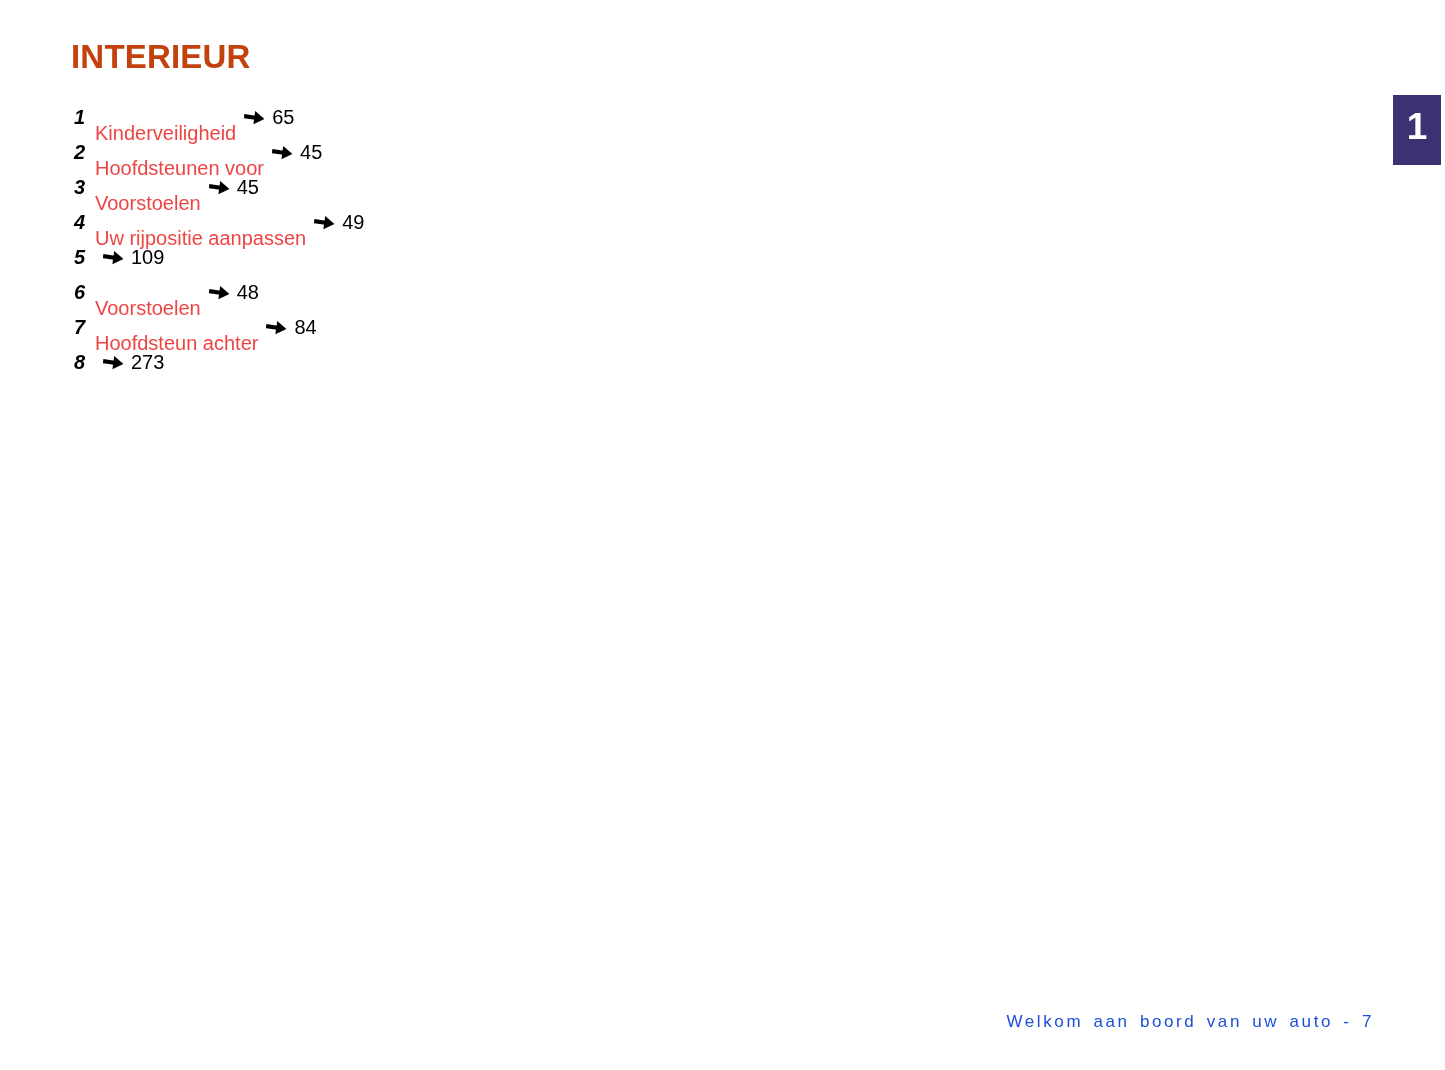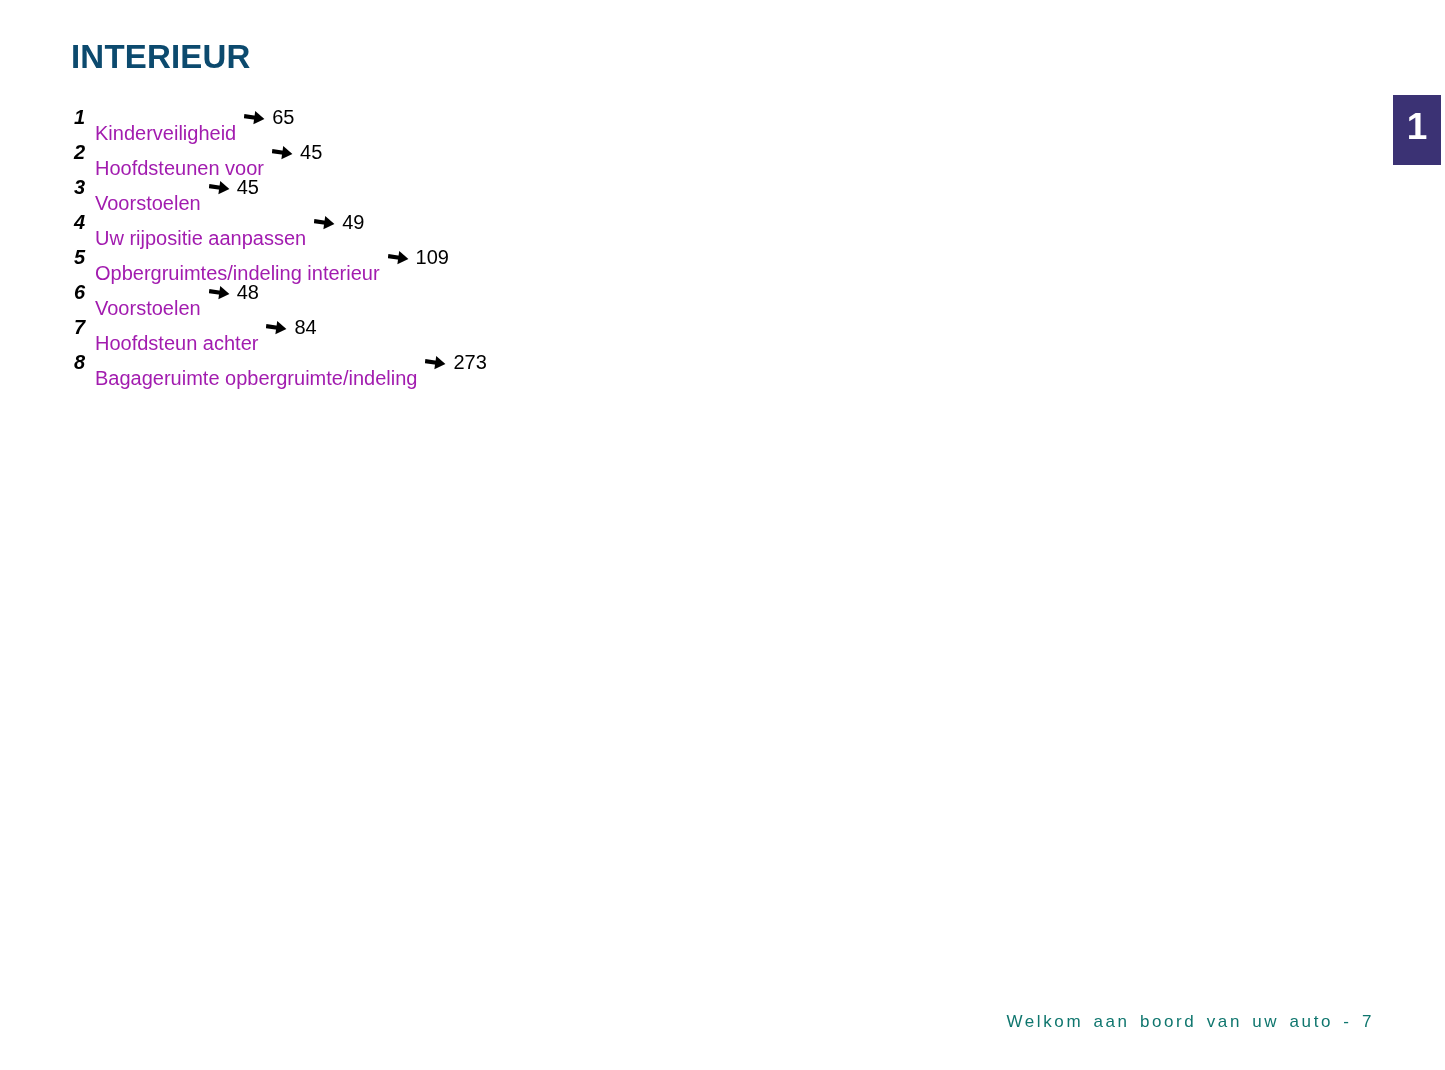--- a/index.html
+++ b/index.html
@@ -15,42 +15,42 @@
     position: absolute; inset: 0;
     width: 1445px; height: 1070px;
     background: #ffffff;
   }
   .doc-title {
     position: absolute;
     left: 71px; top: 40px;
     font-size: 33px;
     font-weight: bold;
     letter-spacing: 0.2px;
-    color: #0c4a6e;
+    color: #c2410c;
     line-height: 1;
   }
   .toc {
     position: absolute;
     left: 74px; top: 100px;
     list-style: none;
   }
   .toc-row {
     display: flex;
     align-items: center;
     height: 35px;
     font-size: 20px;
     white-space: nowrap;
   }
   .toc-num {
     font-weight: bold;
     font-style: italic;
     width: 21px;
     flex: 0 0 21px;
   }
-  .toc-label { color: #a21caf; margin-top: 32px; }
+  .toc-label { color: #ef4444; margin-top: 32px; }
   .jump-arrow {
     margin: 0 7px 0 8px;
     display: inline-block;
     width: 21px; height: 17px;
     flex: 0 0 21px;
   }
   .toc-page { font-weight: normal; }
   .section-tab {
     position: absolute;
     left: 1393px; top: 95px;
@@ -64,21 +64,21 @@
     justify-content: center;
     padding-bottom: 6px;
   }
   .footer {
     position: absolute;
     top: 1012px;
     right: 71px;
     font-size: 17px;
     letter-spacing: 2.6px;
     word-spacing: 3px;
-    color: #0f766e;
+    color: #1d4ed8;
     white-space: nowrap;
   }
 </style>
 </head>
 <body>
 
 <div class="page">
 
   <h1 class="doc-title">INTERIEUR</h1>
 
@@ -127,21 +127,20 @@
           <g transform="rotate(8 11 8.5)">
             <rect x="0" y="6.4" width="12" height="4.4" fill="#000"></rect>
             <polygon points="10.8,1.6 21.5,8.6 10.8,15.6" fill="#000"></polygon>
           </g>
         </svg>
       <span class="toc-page">49</span>
     </li>
 
     <li class="toc-row">
       <span class="toc-num">5</span>
-      <span class="toc-label">Opbergruimtes/indeling interieur</span>
       <svg class="jump-arrow" viewBox="0 0 22 17">
           <g transform="rotate(8 11 8.5)">
             <rect x="0" y="6.4" width="12" height="4.4" fill="#000"></rect>
             <polygon points="10.8,1.6 21.5,8.6 10.8,15.6" fill="#000"></polygon>
           </g>
         </svg>
       <span class="toc-page">109</span>
     </li>
 
     <li class="toc-row">
@@ -163,21 +162,20 @@
           <g transform="rotate(8 11 8.5)">
             <rect x="0" y="6.4" width="12" height="4.4" fill="#000"></rect>
             <polygon points="10.8,1.6 21.5,8.6 10.8,15.6" fill="#000"></polygon>
           </g>
         </svg>
       <span class="toc-page">84</span>
     </li>
 
     <li class="toc-row">
       <span class="toc-num">8</span>
-      <span class="toc-label">Bagageruimte opbergruimte/indeling</span>
       <svg class="jump-arrow" viewBox="0 0 22 17">
           <g transform="rotate(8 11 8.5)">
             <rect x="0" y="6.4" width="12" height="4.4" fill="#000"></rect>
             <polygon points="10.8,1.6 21.5,8.6 10.8,15.6" fill="#000"></polygon>
           </g>
         </svg>
       <span class="toc-page">273</span>
     </li>
 
   </ul>

